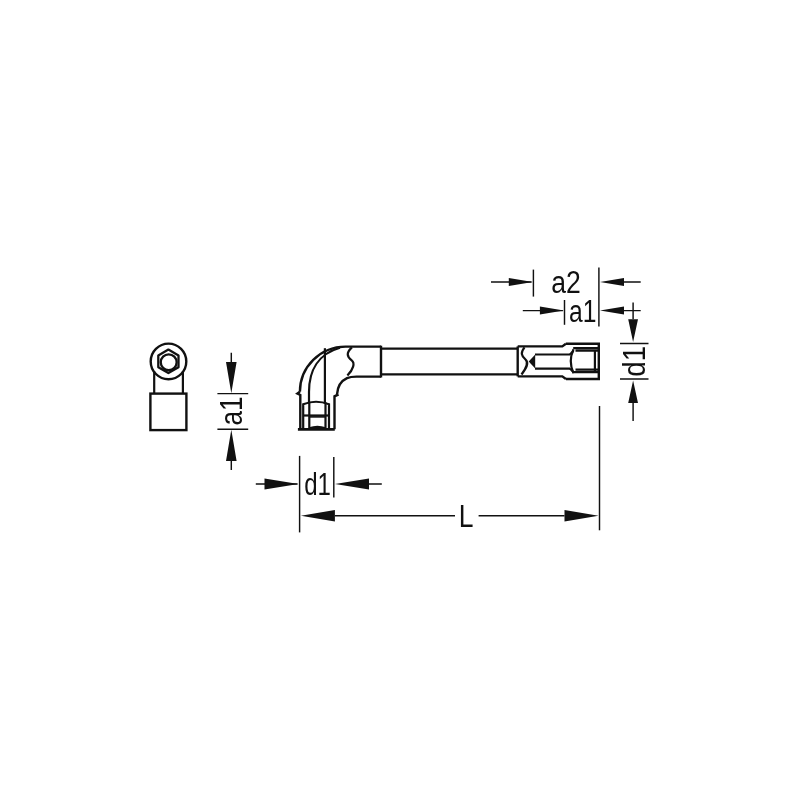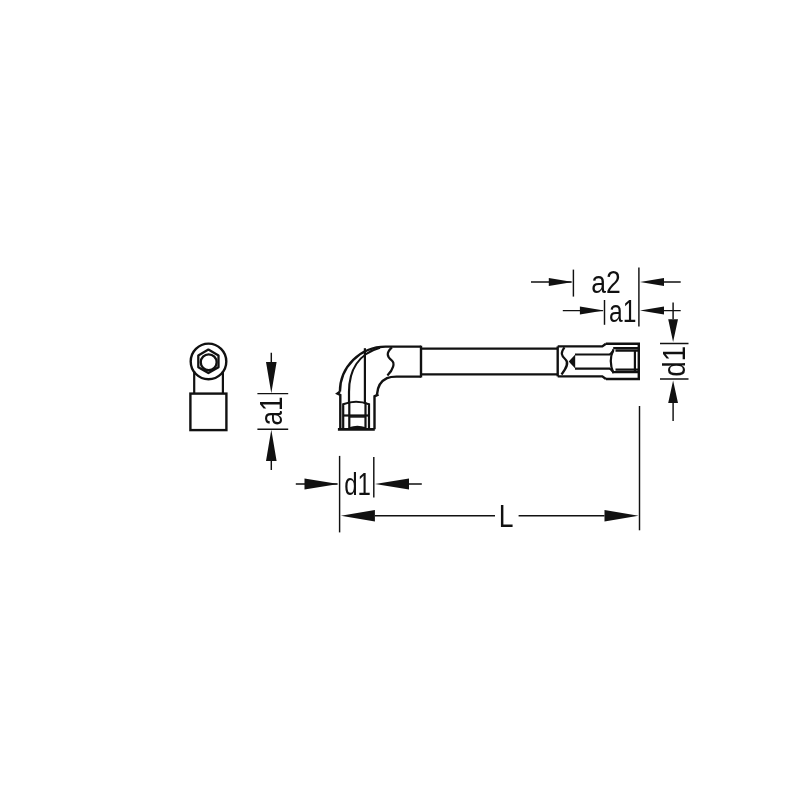--- a/index.html
+++ b/index.html
@@ -1,16 +1,16 @@
 <!DOCTYPE html>
 <html><head>
 <meta charset="utf-8">
 <style>
   html,body{margin:0;padding:0;background:#ffffff;}
-  .wrap{width:758px;height:800px;position:relative;margin-left:40px;}
+  .wrap{width:758px;height:800px;position:relative;}
   text{font-family:"Liberation Sans",sans-serif;fill:#111;}
 </style>
 </head>
 <body>
 <div class="wrap">
 <svg width="800" height="800" viewBox="0 0 800 800">
   <rect width="800" height="800" fill="#ffffff"></rect>
 
   <circle cx="168.5" cy="361.4" r="17.8" fill="none" stroke="#111" stroke-width="2.4"></circle>
 

